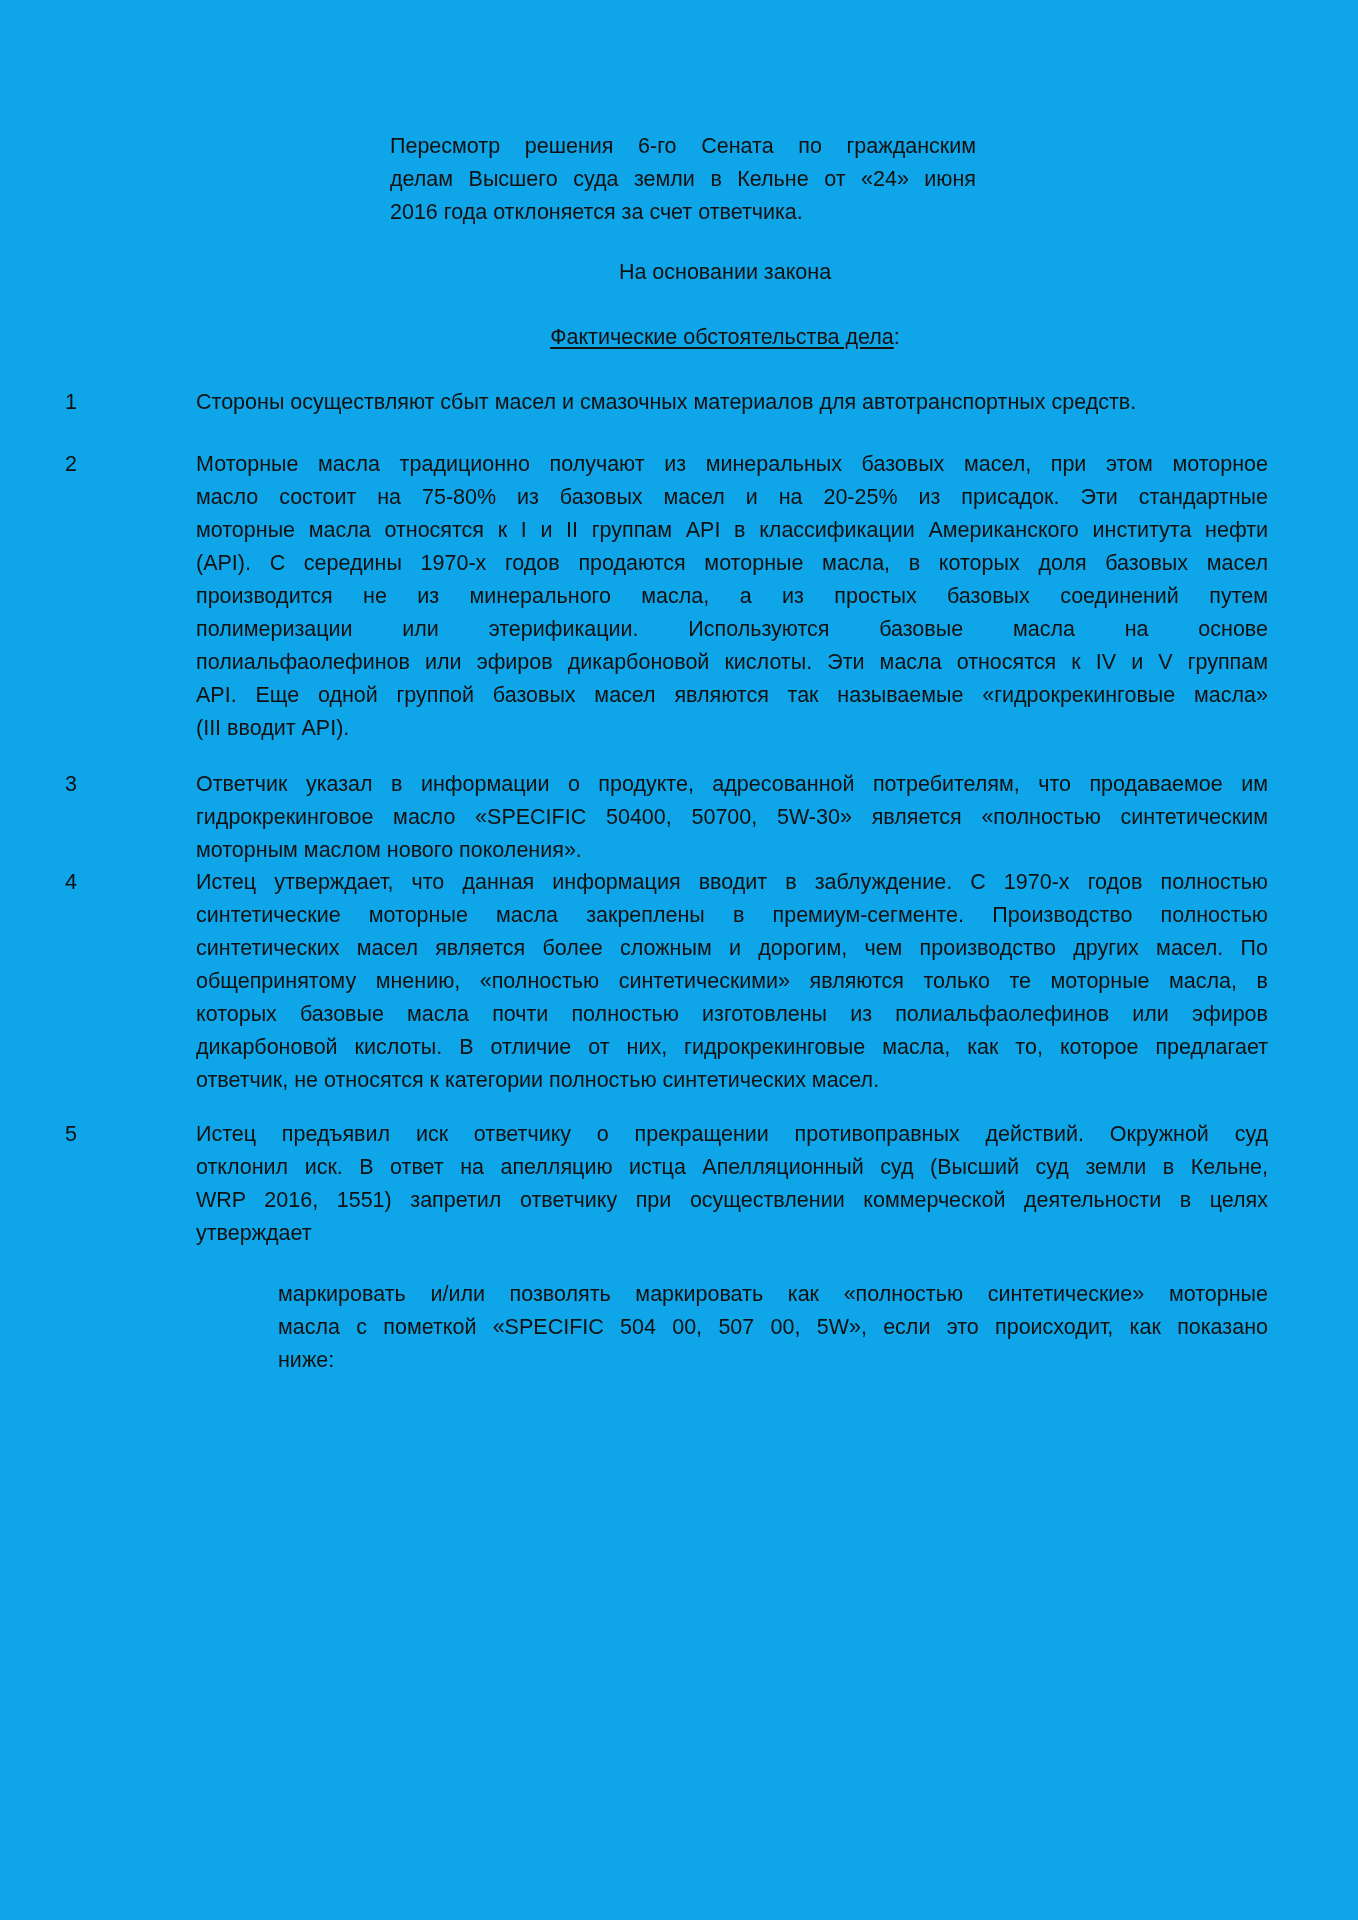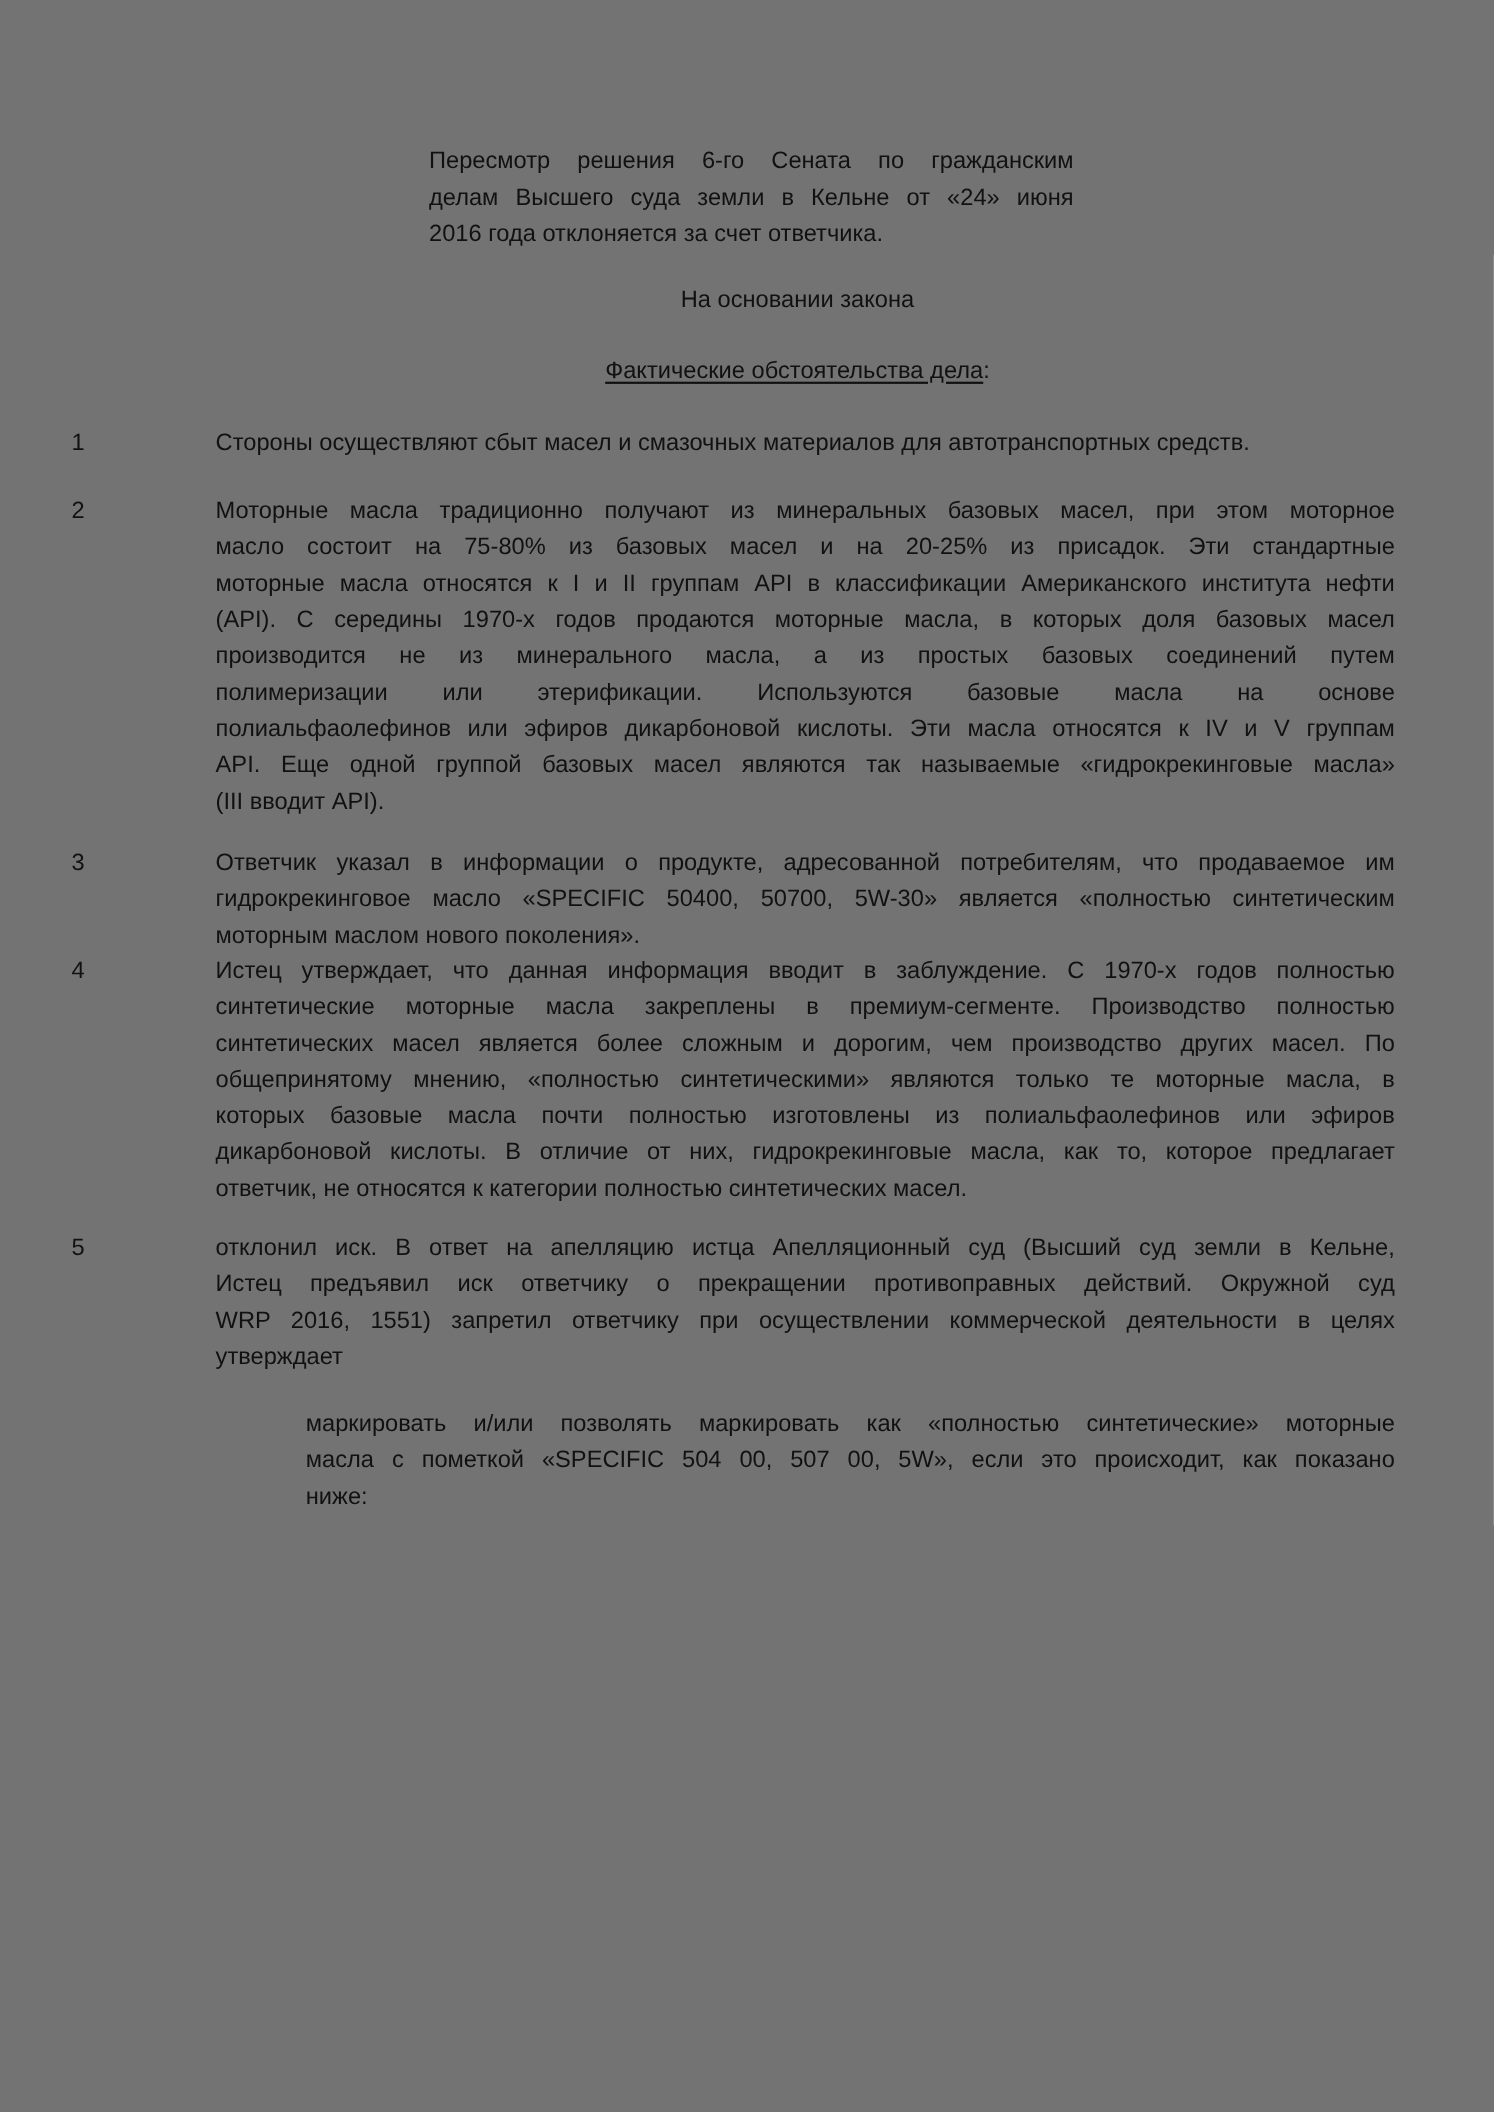--- a/index.html
+++ b/index.html
@@ -15,21 +15,21 @@
       font-family: "Liberation Sans", sans-serif;
       color: #111111;
       font-size: 21.5px;
       line-height: 33px;
     }
     .page {
       position: absolute;
       left: 0; top: 0;
       width: 1358px;
       height: 1920px;
-      background: #737373;
+      background: #0ea5e9;
     }
     .intro {
       position: absolute;
       left: 390px;
       top: 130px;
       width: 586px;
       text-align: justify;
       text-align-last: left;
     }
     .intro-line {
@@ -131,22 +131,22 @@
     <span class="para-line" style="white-space: nowrap; word-spacing: 22.1942px; text-align-last: left;">синтетические моторные масла закреплены в премиум-сегменте. Производство полностью</span>
     <span class="para-line" style="white-space: nowrap; word-spacing: 11.2713px; text-align-last: left;">синтетических масел является более сложным и дорогим, чем производство других масел. По</span>
     <span class="para-line" style="white-space: nowrap; word-spacing: 13.5365px; text-align-last: left;">общепринятому мнению, «полностью синтетическими» являются только те моторные масла, в</span>
     <span class="para-line" style="white-space: nowrap; word-spacing: 17.1528px; text-align-last: left;">которых базовые масла почти полностью изготовлены из полиальфаолефинов или эфиров</span>
     <span class="para-line" style="white-space: nowrap; word-spacing: 11.0156px; text-align-last: left;">дикарбоновой кислоты. В отличие от них, гидрокрекинговые масла, как то, которое предлагает</span>
     <span class="para-line last">ответчик, не относятся к категории полностью синтетических масел.</span>
   </div>
 
   <div class="para-num" style="top:1118px;">5</div>
   <div class="para" style="top:1118px;">
+    <span class="para-line" style="white-space: nowrap; word-spacing: 19.8194px; text-align-last: left;">Истец предъявил иск ответчику о прекращении противоправных действий. Окружной суд</span>
     <span class="para-line" style="white-space: nowrap; word-spacing: 10.5108px; text-align-last: left;">отклонил иск. В ответ на апелляцию истца Апелляционный суд (Высший суд земли в Кельне,</span>
-    <span class="para-line" style="white-space: nowrap; word-spacing: 19.8194px; text-align-last: left;">Истец предъявил иск ответчику о прекращении противоправных действий. Окружной суд</span>
     <span class="para-line" style="white-space: nowrap; word-spacing: 12.6047px; text-align-last: left;">WRP 2016, 1551) запретил ответчику при осуществлении коммерческой деятельности в целях</span>
     <span class="para-line last">утверждает</span>
   </div>
 
   <div class="para indented" style="top:1278px;">
     <span class="para-line" style="white-space: nowrap; word-spacing: 18.6808px; text-align-last: left;">маркировать и/или позволять маркировать как «полностью синтетические» моторные</span>
     <span class="para-line" style="white-space: nowrap; word-spacing: 10.3065px; text-align-last: left;">масла с пометкой «SPECIFIC 504 00, 507 00, 5W», если это происходит, как показано</span>
     <span class="para-line last">ниже:</span>
   </div>
 

